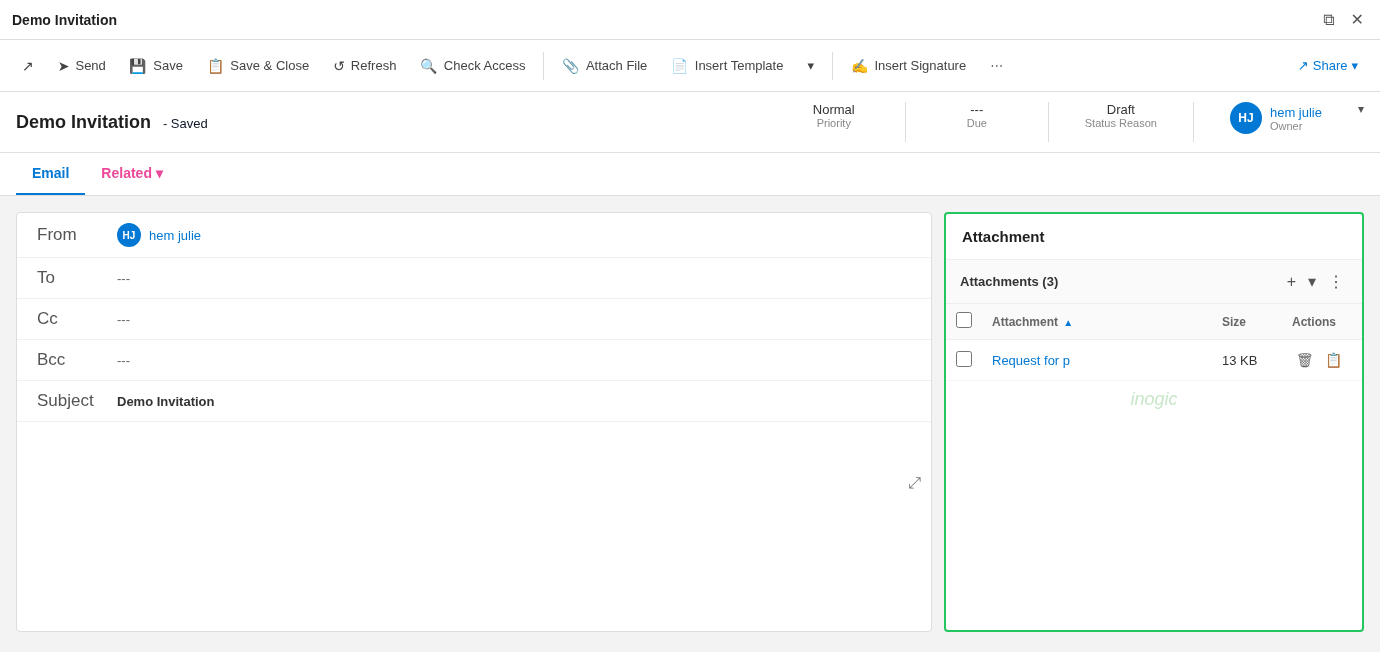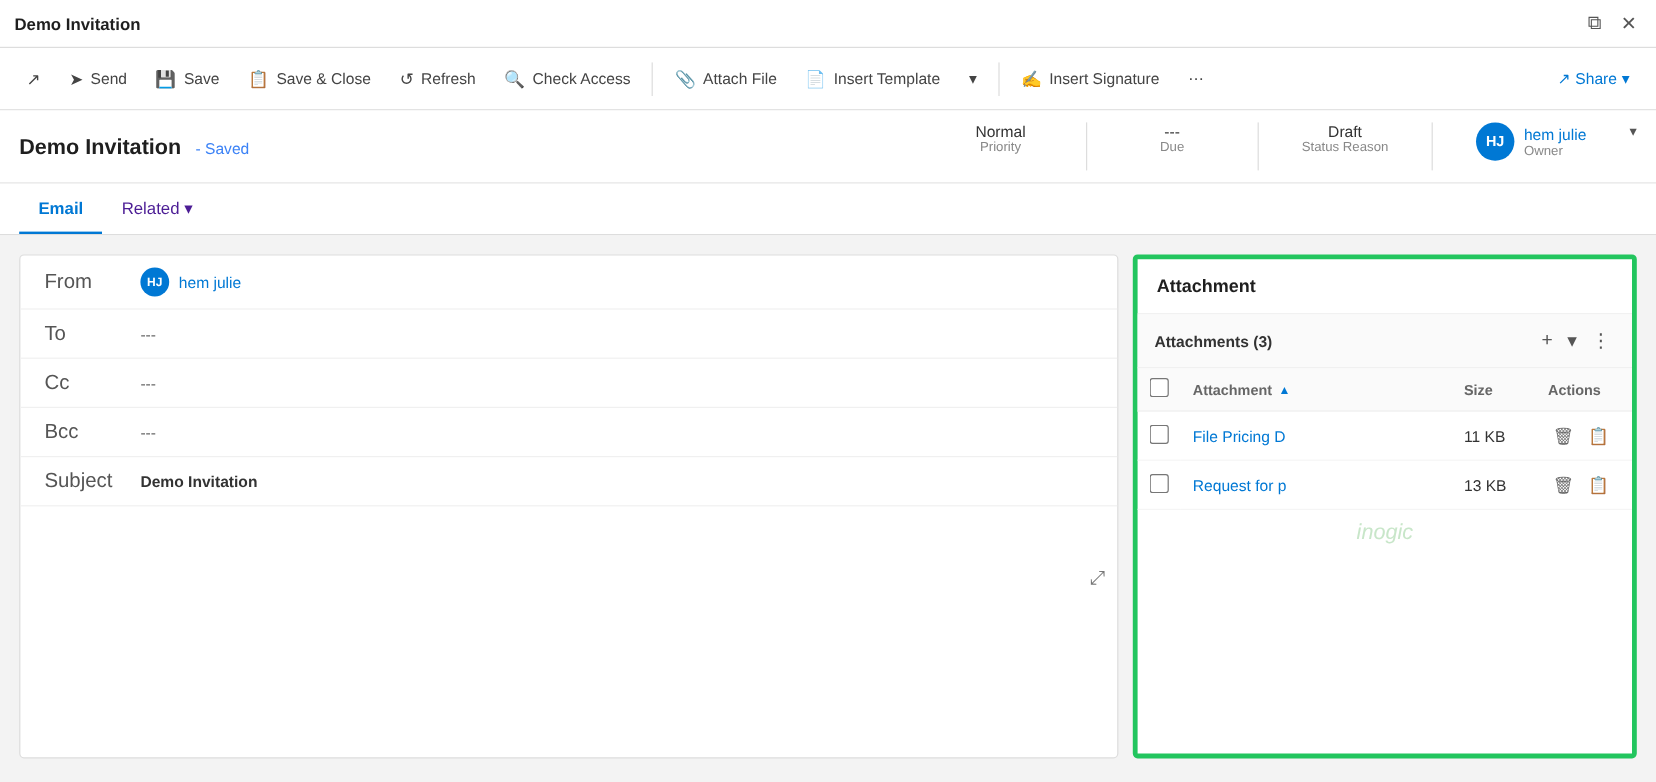--- a/index.html
+++ b/index.html
@@ -34,21 +34,21 @@
     .toolbar-sep { width: 1px; height: 28px; background: #ddd; margin: 0 4px; }
 
     
     .record-header {
       display: flex; align-items: center;
       background: #fff; padding: 10px 16px; border-bottom: 1px solid #e0e0e0;
       gap: 12px;
     }
     .record-header-left { flex: 1; }
     .record-title { font-size: 18px; font-weight: 600; color: #1f1f1f; }
-    .record-saved { font-size: 13px; color: #3b82f6; margin-left: 8px; }
+    .record-saved { font-size: 13px; color: #0f172a; margin-left: 8px; }
     .record-subtitle { font-size: 12px; color: #666; margin-top: 2px; }
     .record-subtitle a { color: #0078d4; text-decoration: none; }
     .record-header-right { display: flex; align-items: flex-start; gap: 36px; }
     .meta-block { text-align: center; min-width: 70px; }
     .meta-label { font-size: 11px; color: #888; }
     .meta-value { font-size: 13px; font-weight: 500; color: #333; }
     .meta-sep { width: 1px; height: 40px; background: #ddd; }
     .owner-block { display: flex; align-items: center; gap: 8px; }
     .avatar {
       width: 32px; height: 32px; border-radius: 50%;
@@ -59,23 +59,23 @@
     .owner-label { font-size: 11px; color: #888; }
     .expand-icon { color: #555; font-size: 12px; cursor: pointer; }
 
     
     .tabs {
       display: flex; align-items: center; gap: 0;
       background: #fff; padding: 0 16px;
       border-bottom: 1px solid #ddd;
     }
     .tab {
-      padding: 12px 16px; font-size: 14px; color: #4c1d95;
+      padding: 12px 16px; font-size: 14px; color: #ec4899;
       cursor: pointer; border-bottom: 2px solid transparent;
-      display: flex; align-items: center; gap: 4px;
+      display: flex; align-items: center; gap: 4px; font-weight: bold;
     }
     .tab.active { color: #0078d4; border-bottom: 2px solid #0078d4; font-weight: 600; }
 
     
     .main-layout {
       display: flex; gap: 0;
       padding: 16px;
       background: #f3f3f3;
       min-height: calc(652px - 200px);
     }
@@ -105,21 +105,21 @@
       position: relative;
     }
     .expand-compose {
       position: absolute; bottom: 10px; right: 10px;
       color: #777; font-size: 16px; cursor: pointer;
     }
 
     
     .attachment-panel {
       width: 420px; background: #fff; border-radius: 4px;
-      border: 4px solid #22c55e; flex-shrink: 0;
+      border: 2px solid #22c55e; flex-shrink: 0;
     }
     .attachment-header {
       padding: 14px 16px; font-size: 15px; font-weight: 600;
       border-bottom: 1px solid #eee; color: #1f1f1f;
     }
     .attachments-subheader {
       display: flex; align-items: center; justify-content: space-between;
       padding: 10px 14px; border-bottom: 1px solid #eee;
       background: #fafafa;
     }
@@ -342,33 +342,20 @@
           <th class="col-size">Size</th>
           <th class="col-actions">Actions</th>
         </tr>
       </thead>
       <tbody>
         <tr>
           <td>
             <input type="checkbox" class="attach-checkbox" style="">
           </td>
           <td>
-            <span class="attach-name">File Pricing D</span>
-          </td>
-          <td class="attach-size">11 KB</td>
-          <td>
-            <button class="action-icon">🗑</button>
-            <button class="action-icon">📋</button>
-          </td>
-        </tr>
-        <tr>
-          <td>
-            <input type="checkbox" class="attach-checkbox" style="">
-          </td>
-          <td>
             <span class="attach-name">Request for p</span>
           </td>
           <td class="attach-size">13 KB</td>
           <td>
             <button class="action-icon">🗑</button>
             <button class="action-icon">📋</button>
           </td>
         </tr>
       </tbody>
     </table>

